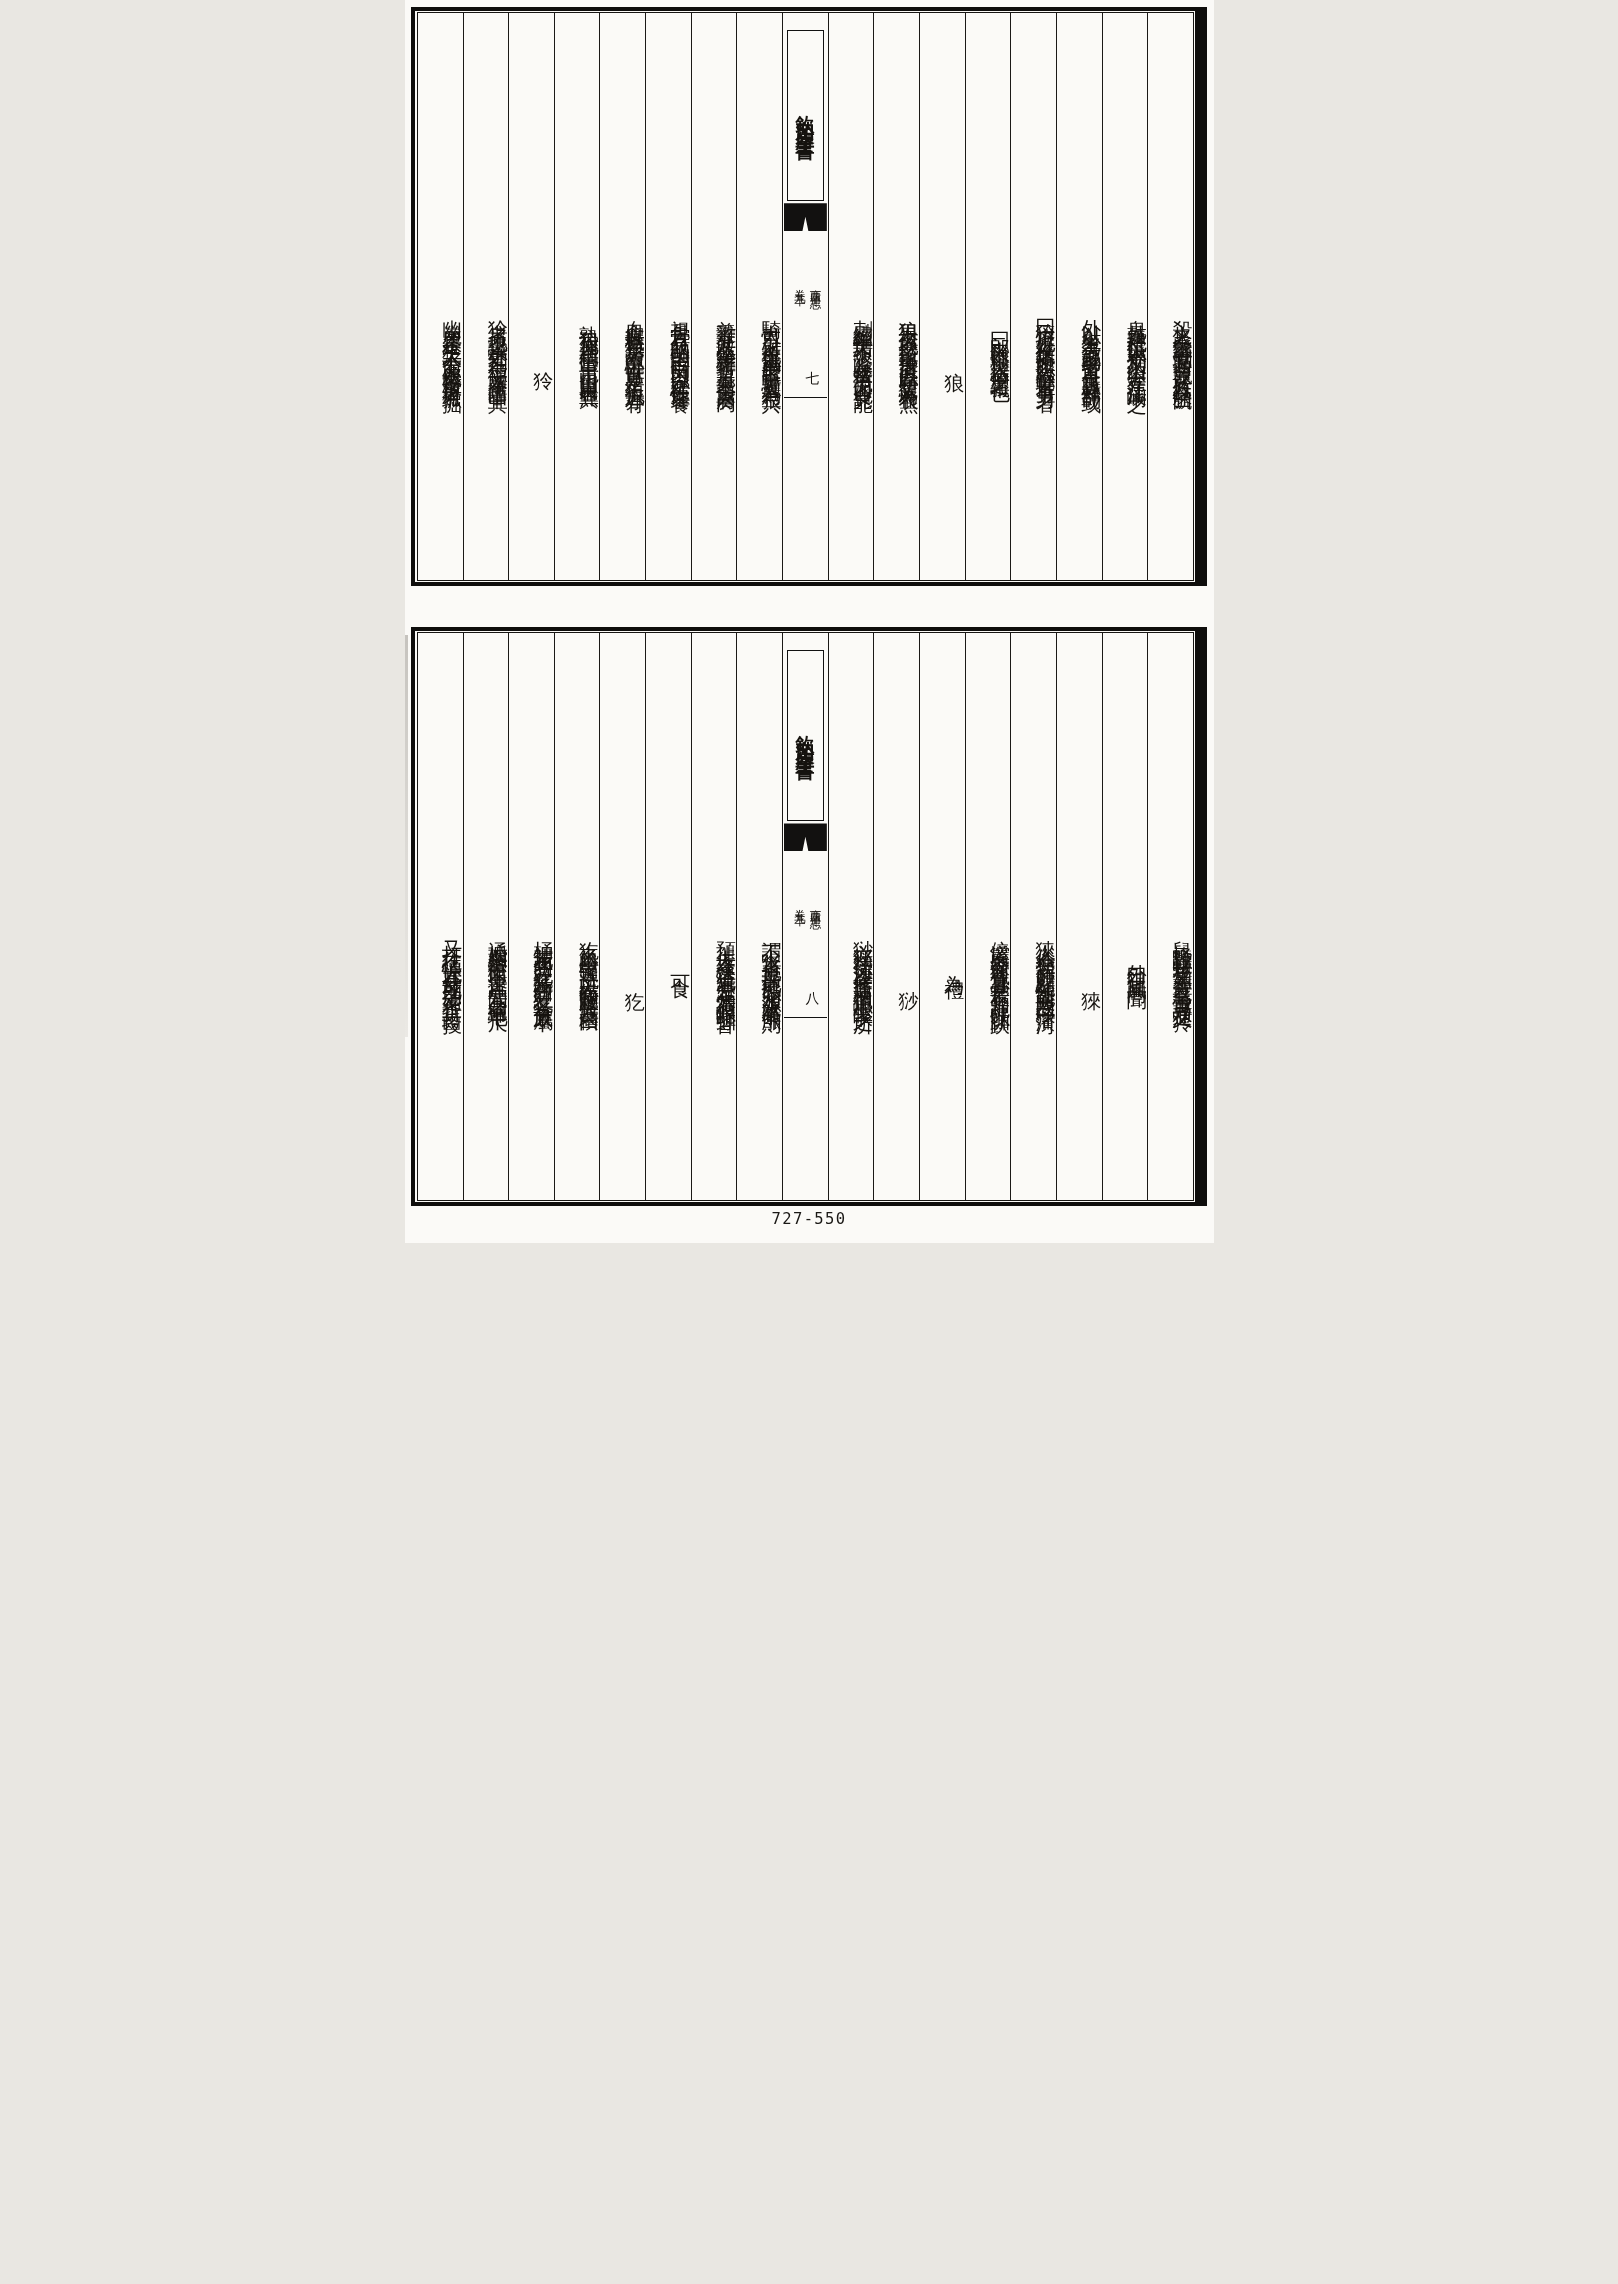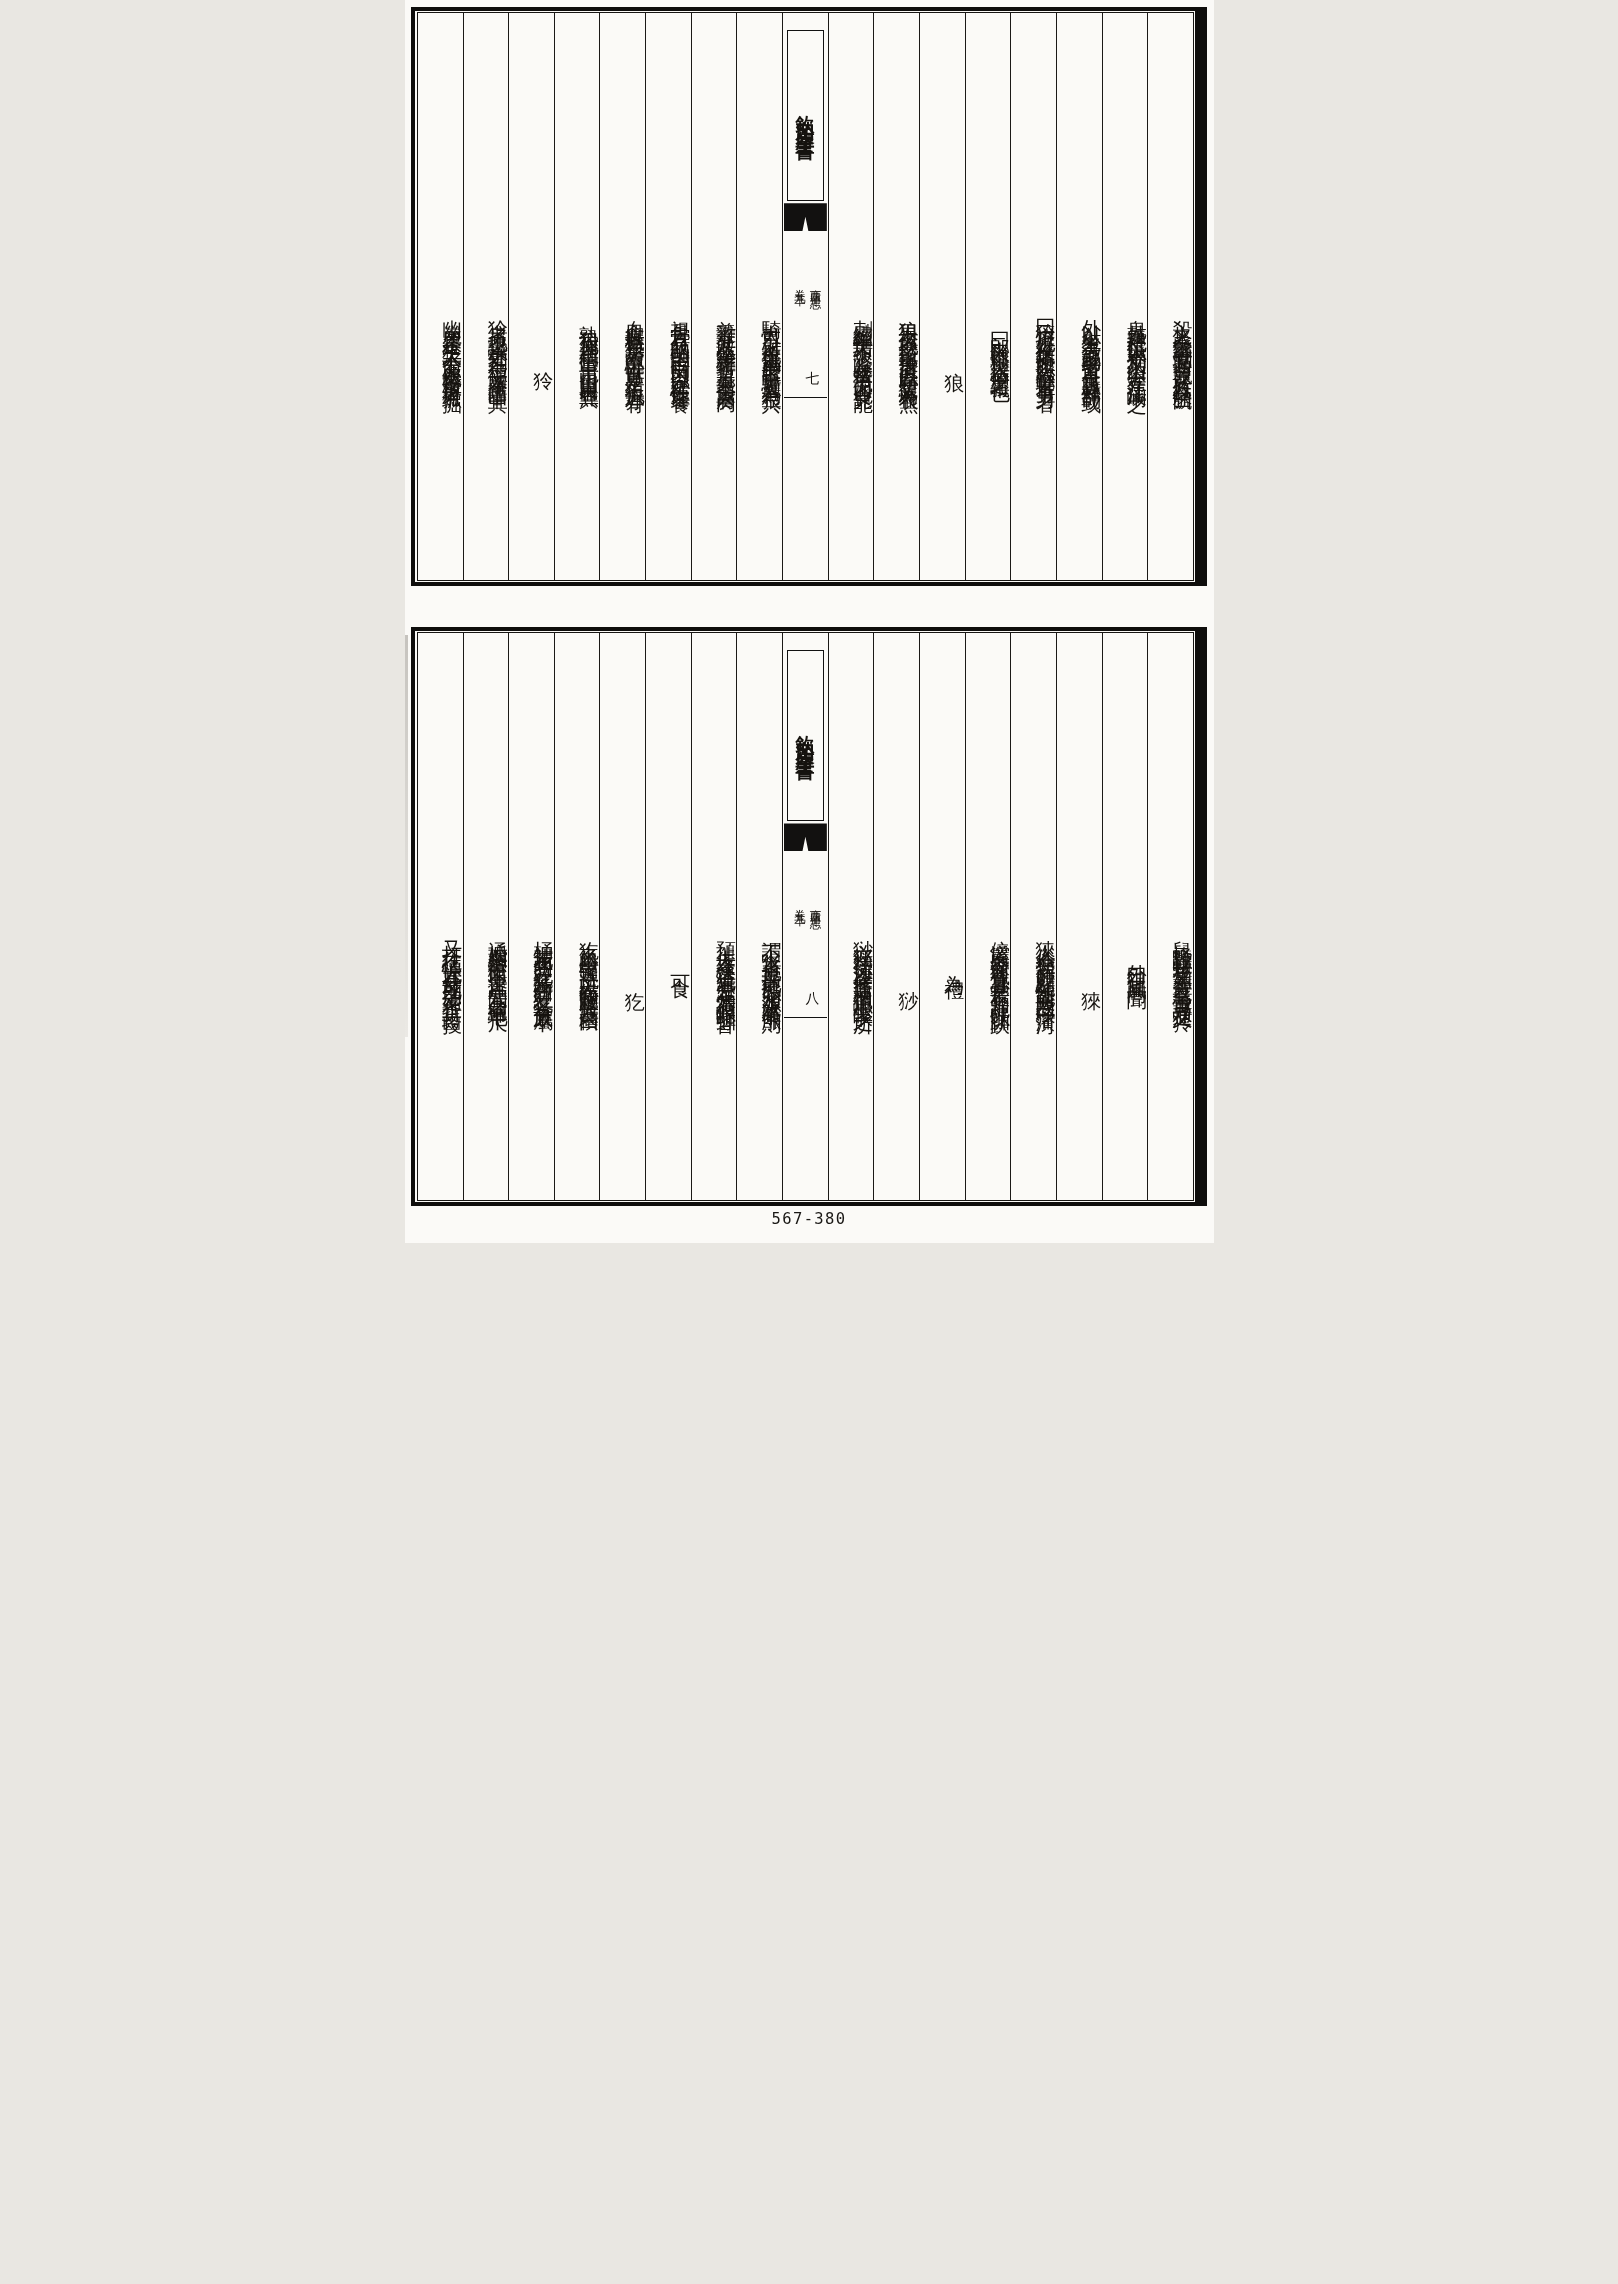--- a/index.html
+++ b/index.html
@@ -104,15 +104,15 @@
           <div class="col text">可食</div>
           <div class="col header">犵</div>
           <div class="col text">犵來自黔中蓬頭跣足以布幅蔽腰旁無襞積曰</div>
           <div class="col text">桶裙花布者曰花犵紅布者曰紅犵各有族屬不</div>
           <div class="col text">通婚姻殮有棺而不瘞置厓穴間高者絕地千尺</div>
           <div class="col text">又打牙犵慓悍尤甚父母死則子婦各折二齒投</div>
         </div>
     </div>
   </div>
 
-  <div class="footer">567-380</div>
+  <div class="footer">727-550</div>
 </div>
 
 
 </body></html>

